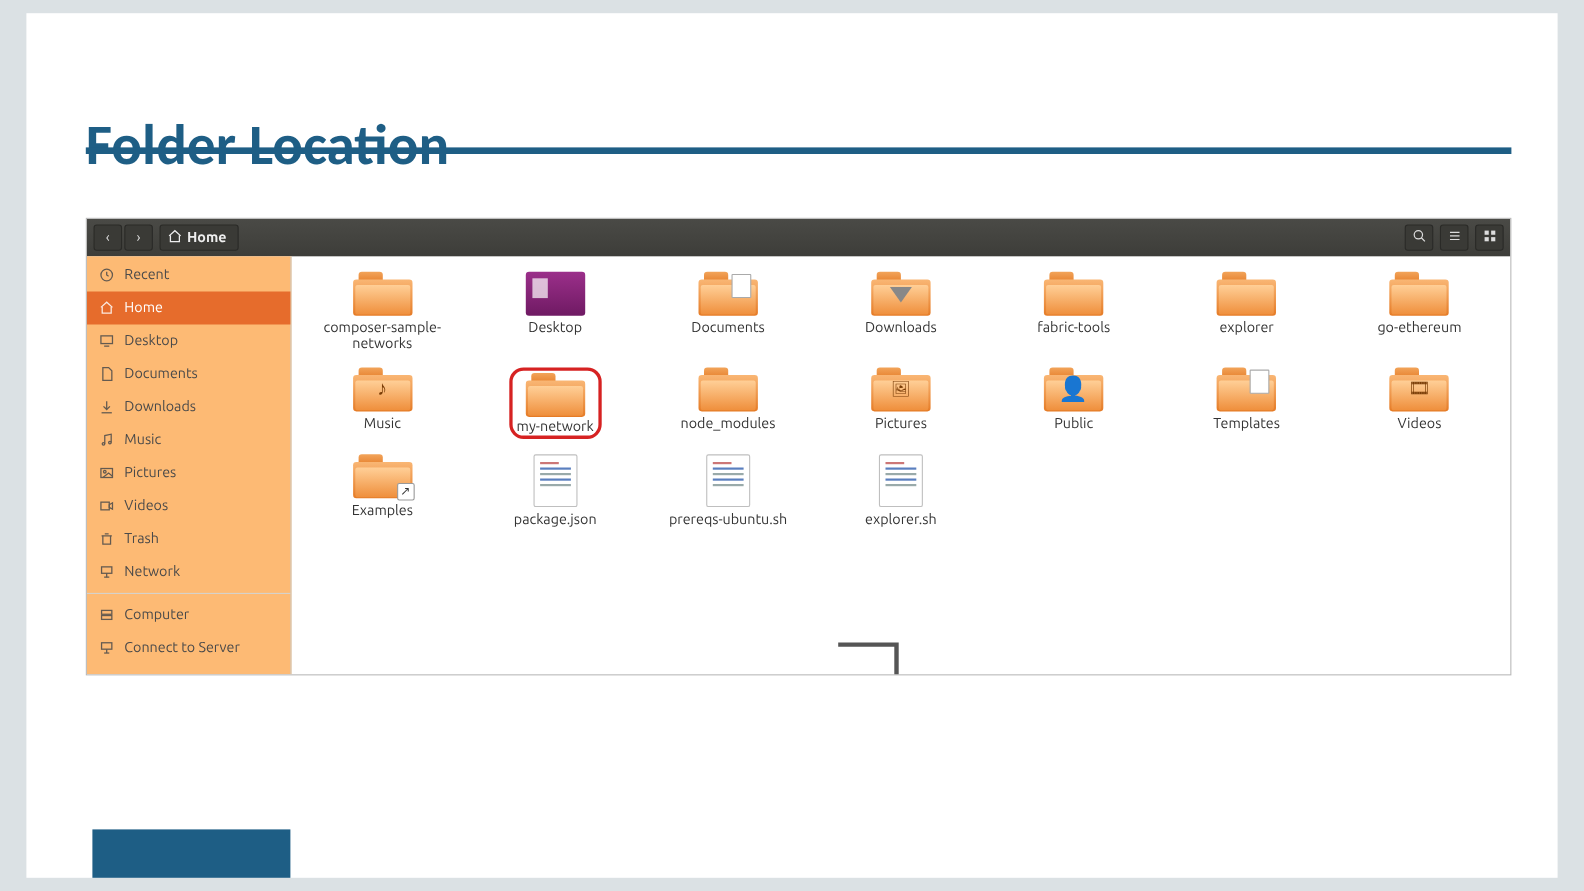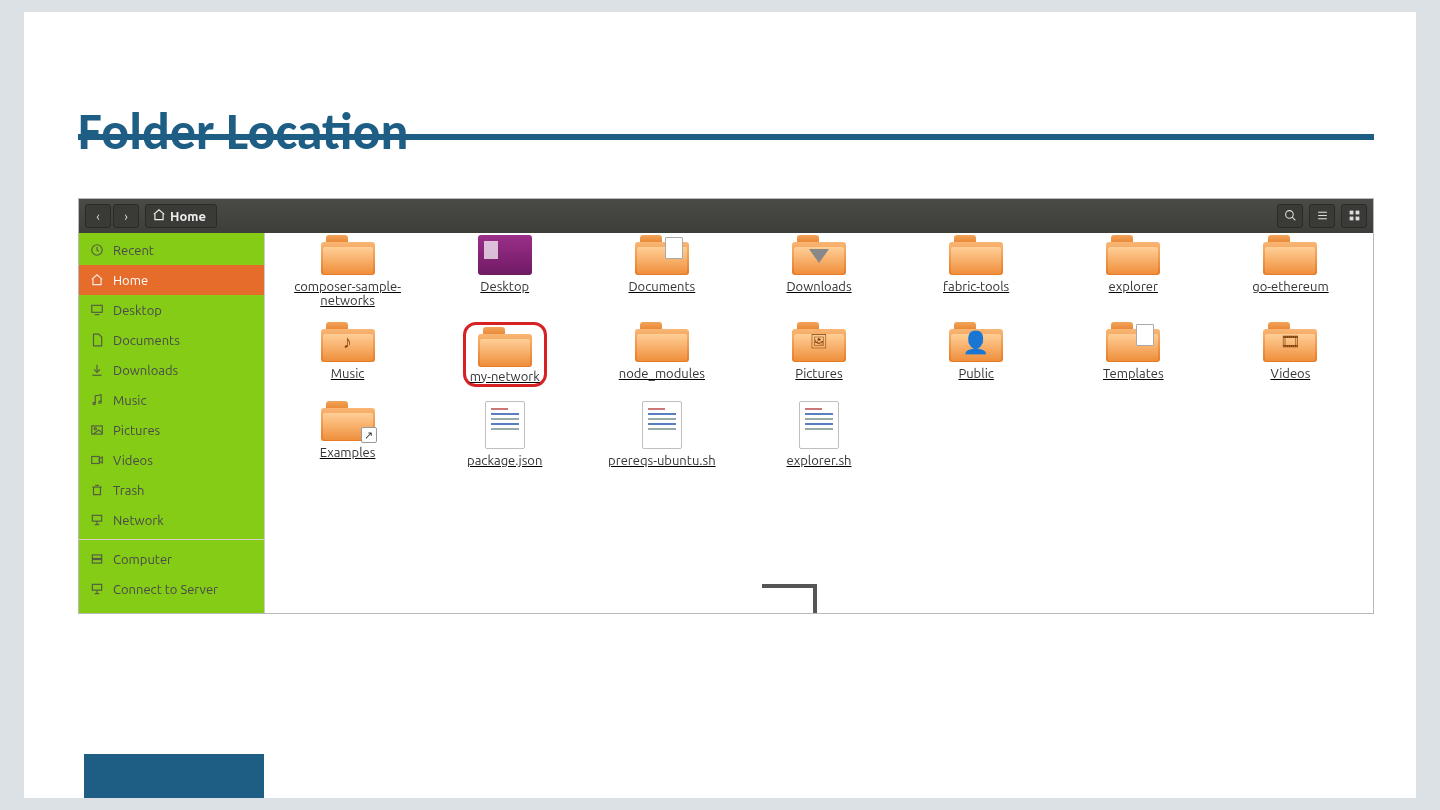--- a/index.html
+++ b/index.html
@@ -77,21 +77,21 @@
     gap: 4px;
     color: #eee;
     font-size: 13px;
     font-weight: 600;
   }
   .tb-spacer { flex: 1; }
 
   .fm-body { display: flex; height: calc(100% - 34px); }
   .sidebar {
     width: 186px;
-    background: #84cc16;
+    background: #fdba74;
     border-right: 1px solid #cfcbc4;
     font-size: 13px;
     color: #4a4a4a;
     padding-top: 2px;
   }
   .sb-item {
     display: flex; align-items: center;
     height: 30px;
     padding: 0 10px;
     gap: 8px;
@@ -108,22 +108,21 @@
   .sb-icon {
     width: 16px; height: 16px;
     display: inline-flex; align-items: center; justify-content: center;
     color: inherit;
     opacity: .85;
   }
 
   .content {
     flex: 1;
     position: relative;
-    padding: 2px 8px 8px 8px;
-    text-decoration: underline;
+    padding: 14px 8px 8px 8px;
   }
   .grid {
     display: grid;
     grid-template-columns: repeat(7, 1fr);
     column-gap: 8px;
     row-gap: 14px;
   }
   .item {
     display: flex; flex-direction: column; align-items: center;
     text-align: center;

